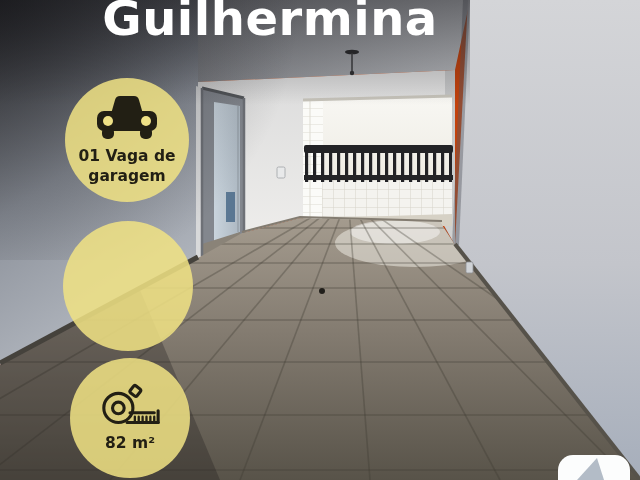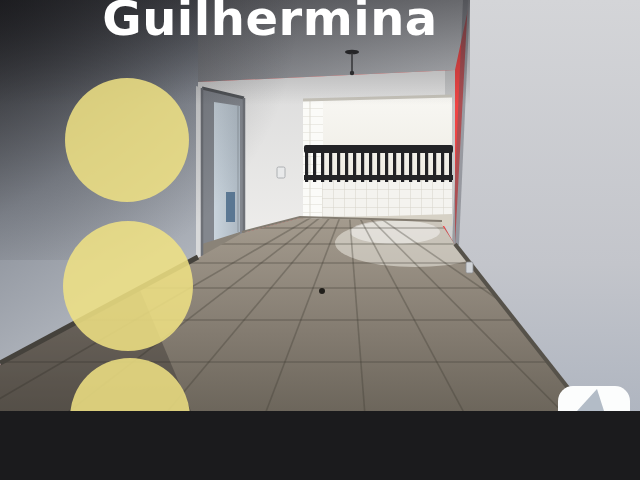--- a/index.html
+++ b/index.html
@@ -1,18 +1,18 @@
 <!DOCTYPE html>
 <html style="--badge-yellow: #F0E284; --badge-text: #221F14; --title-color: #FFFFFF;"><head>
 <meta charset="utf-8">
 <style>
   html,body{margin:0;padding:0;background:#1b1b1d;}
   .scene{
-    position:relative;width:640px;height:411px;overflow:hidden;
-    font-family:"DejaVu Sans",sans-serif;background:#ef4444;
+    position:relative;width:640px;height:480px;overflow:hidden;
+    font-family:"DejaVu Sans",sans-serif;background:#c2410c;
   }
   .photo{position:absolute;inset:0;display:block;}
   .title{
     position:absolute;top:-9px;left:30px;width:480px;margin:0;
     text-align:center;font-weight:700;font-size:48px;line-height:1.15;
     letter-spacing:0.5px;color:var(--title-color,#ffffff);
     font-family:"DejaVu Sans",sans-serif;
   }
   .badge{
     position:absolute;border-radius:50%;
@@ -170,28 +170,56 @@
     </g>
 
     <rect x="0" y="0" width="470" height="105" fill="url(#gShade)"></rect>
     <rect x="0" y="0" width="300" height="260" fill="url(#gCorner)"></rect>
   </svg>
 
   <h1 class="title">Guilhermina</h1>
 
   <div class="badge" id="badge-parking">
     <div class="badge-bg"></div>
+    <div class="badge-content">
+      <svg class="bicon" width="66" height="48" viewBox="0 0 66 48" aria-hidden="true">
+        <path d="M17 20 L21 6 Q22 2 26 2 H40 Q44 2 45 6 L49 20 Z" fill="currentColor"></path>
+        <rect x="3" y="17" width="60" height="20" rx="7" fill="currentColor"></rect>
+        <rect x="8" y="33" width="12" height="12" rx="5" fill="currentColor"></rect>
+        <rect x="46" y="33" width="12" height="12" rx="5" fill="currentColor"></rect>
+        <circle cx="14" cy="27" r="5" fill="#efe187"></circle>
+        <circle cx="52" cy="27" r="5" fill="#efe187"></circle>
+      </svg>
+      <div class="blabel">
+        <span>01 Vaga de</span>
+        <span>garagem</span>
+      </div>
+    </div>
   </div>
 
   <div class="badge" id="badge-bedrooms">
     <div class="badge-bg"></div>
   </div>
 
   <div class="badge" id="badge-area">
     <div class="badge-bg"></div>
+    <div class="badge-content">
+      <svg class="bicon" width="64" height="46" viewBox="0 0 66 46" aria-hidden="true" fill="none" stroke="currentColor" stroke-width="3.2" stroke-linecap="round" stroke-linejoin="round">
+        <circle cx="21" cy="25" r="15"></circle>
+        <circle cx="21" cy="25" r="6"></circle>
+        <rect x="34" y="3" width="9" height="9" rx="2" transform="rotate(38 38.5 7.5)"></rect>
+        <path d="M33 30 H58"></path>
+        <path d="M30 40 H62"></path>
+        <path d="M62 40 V28"></path>
+        <path d="M38 40 V34 M42 40 V34 M46 40 V34 M50 40 V34 M54 40 V34 M58 40 V34" stroke-width="2.4"></path>
+      </svg>
+      <div class="blabel">
+        <span>82 m²</span>
+      </div>
+    </div>
   </div>
 
   <div class="logo">
     <svg width="72" height="60" viewBox="0 0 72 60" aria-hidden="true">
       <rect x="0" y="0" width="72" height="60" rx="15" fill="#fcfdfd"></rect>
       <path d="M39 3 L46 25 L19 25 Z" fill="#b3bcc7"></path>
     </svg>
   </div>
 
 </div>

